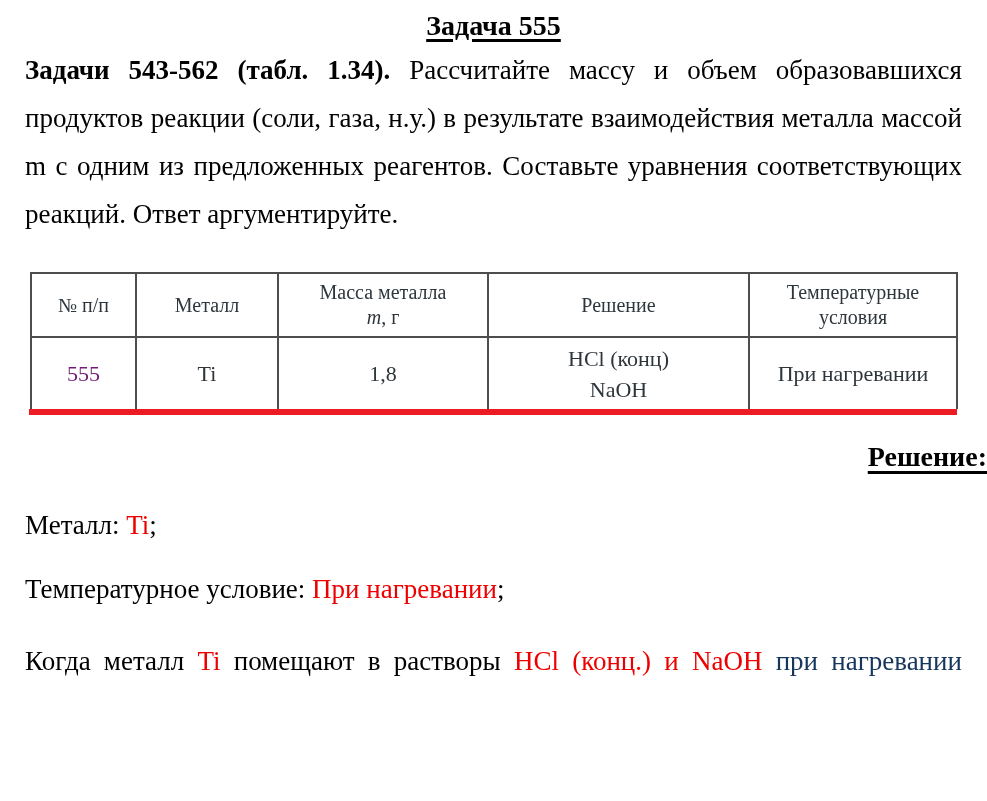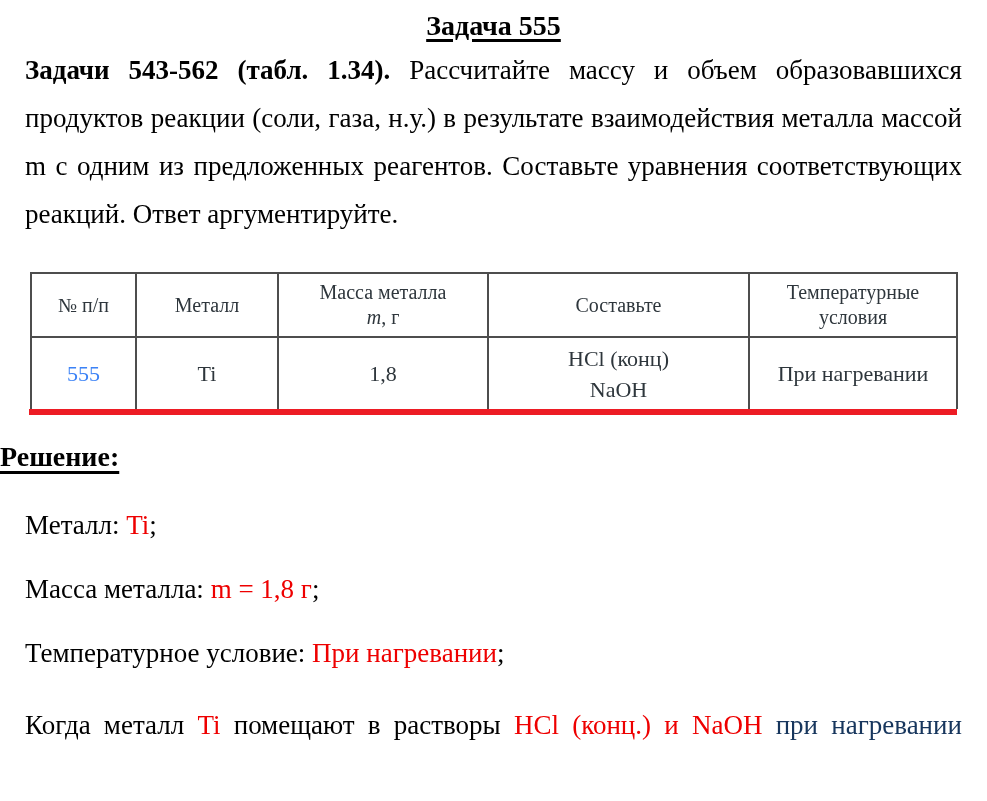--- a/index.html
+++ b/index.html
@@ -47,26 +47,26 @@
     text-align: center;
     vertical-align: middle;
     font-weight: normal;
     padding: 0 4px;
     overflow: hidden;
   }
   table.problem thead tr { height: 64px; padding-left: 40px; }
   table.problem thead th { font-size: 20px; line-height: 25px; }
   table.problem tbody tr { height: 72px; }
   table.problem tbody td { font-size: 22px; line-height: 31px; border-bottom: none; }
-  td.cell-num { font-weight: bold; color: #3b82f6; margin-top: 12px; }
+  td.cell-num { font-weight: bold; color: #701a75; margin-top: 12px; }
   .red-rule { height: 6px; background: #ed1c24; width: 928px; margin-left: -1px; }
   
   .solution-heading {
     margin: 26px 0 0 0;
-    text-align: left;
+    text-align: right;
     font-size: 28px;
     font-weight: bold;
     line-height: 32px;
   }
   .solution-heading .u {
     text-decoration: underline;
     text-decoration-thickness: 3px;
     text-underline-offset: 5px;
   }
   
@@ -106,21 +106,21 @@
         <col style="width:208px">
       </colgroup>
       <thead>
         <tr>
           <th>№ п/п</th>
           <th>Металл</th>
           <th>
             <div>Масса металла</div>
             <div><i>m</i><span>, г</span></div>
           </th>
-          <th>Составьте</th>
+          <th>Решение</th>
           <th>Температурные условия</th>
         </tr>
       </thead>
       <tbody>
         <tr>
           <td class="cell-num">555</td>
           <td>Ti</td>
           <td>1,8</td>
           <td>
             <div>HCl (конц)</div>
@@ -130,20 +130,19 @@
         </tr>
       </tbody>
     </table>
     <div class="red-rule"></div>
   </div>
 
   <h2 class="solution-heading"><span class="u">Решение:</span></h2>
 
   <p class="sol first"><span>Металл: </span><span class="red">Ti</span><span>;</span></p>
 
-  <p class="sol"><span>Масса металла: </span><span class="red">m = 1,8 г</span><span>;</span></p>
 
 
   <p class="sol"><span>Температурное условие: </span><span class="red">При нагревании</span><span>;</span></p>
 
   <p class="sol-final"><span>Когда металл </span><span class="red">Ti</span><span> помещают в растворы </span><span class="red">HCl (конц.) и NaOH</span><span class="navy"> при нагревании</span></p>
 
 </div>
 
 </body></html>

